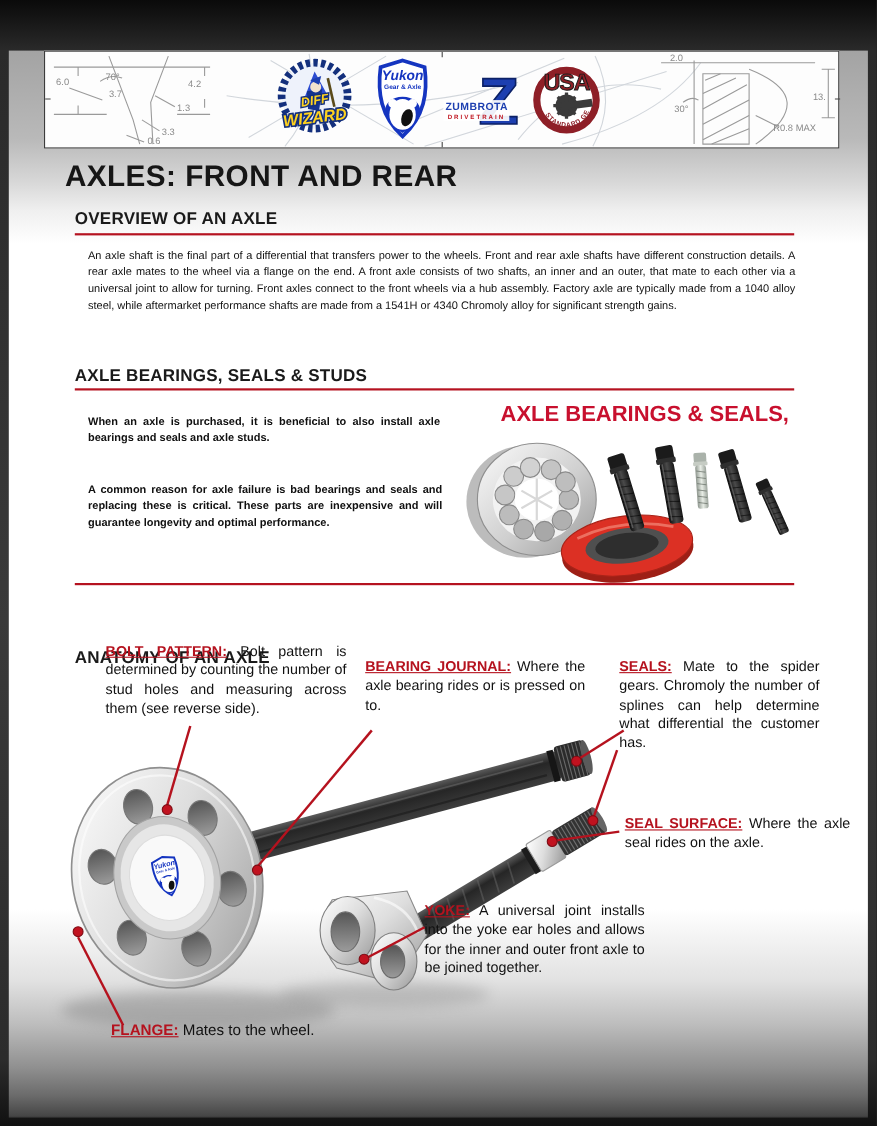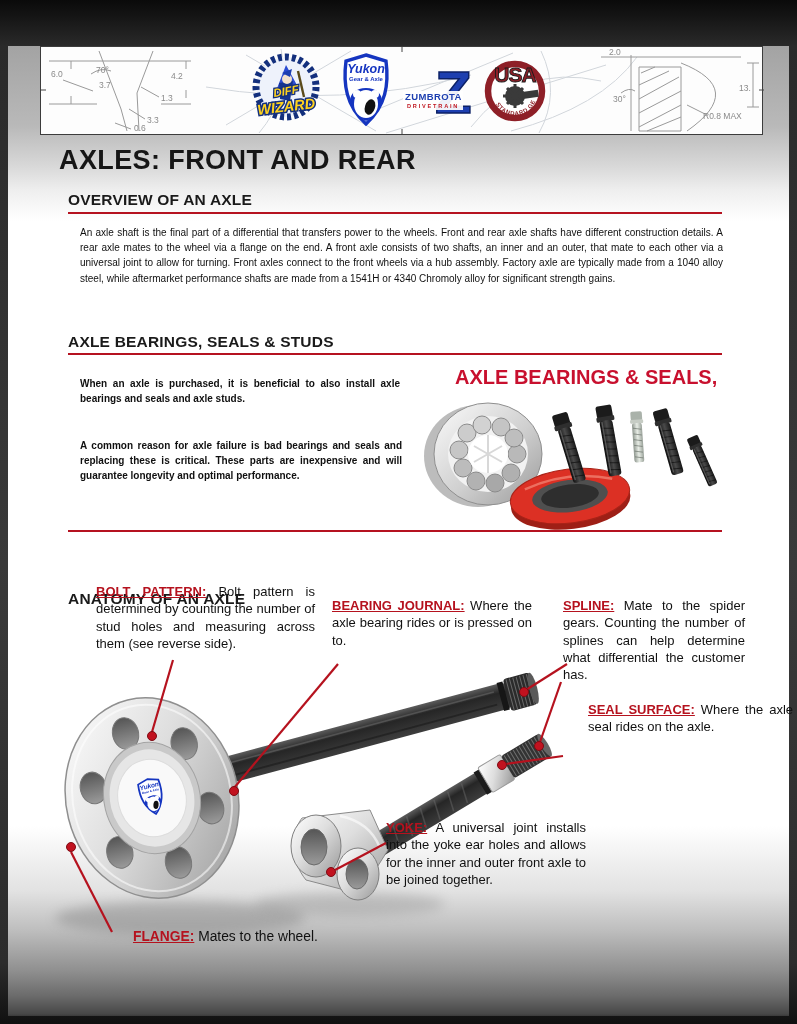--- a/index.html
+++ b/index.html
@@ -15,21 +15,21 @@
   .banner svg{position:absolute;left:0;top:0;}
   
   .page-title{position:absolute;left:51px;top:99px;font-size:27px;font-weight:bold;letter-spacing:.4px;color:#161616;}
   .sec-head{position:absolute;font-size:15.5px;font-weight:bold;letter-spacing:.2px;color:#1a1a1a;}
   .rule{position:absolute;left:60px;width:654px;height:2px;background:#b51220;}
   .para{position:absolute;font-size:10px;line-height:1.52;color:#101010;text-align:justify;}
   .bold-para{font-weight:bold;}
   .red-label{position:absolute;color:#c8102e;font-size:20px;font-weight:bold;line-height:1.55;}
   .callout{position:absolute;font-size:13px;line-height:1.33;color:#111;text-align:justify;}
   .callout .term{color:#b5121e;font-weight:bold;text-decoration:underline;}
-  .co-flange{white-space:nowrap;font-size:13.8px;margin-left:32px;}
+  .co-flange{white-space:nowrap;font-size:13.8px;}
   .figure{position:absolute;left:32px;top:514px;width:720px;height:400px;}
   .prod{position:absolute;left:412px;top:346px;width:345px;height:145px;}
 </style>
 </head>
 <body>
 
 <div class="stage">
   <div class="doc">
 
     <div class="banner">
@@ -330,24 +330,24 @@
 
     <div class="callout" style="left:88px;top:537px;width:219px;">
       <span class="term">BOLT PATTERN:</span>
       <span>Bolt pattern is determined by counting the number of stud holes and measuring across them (see reverse side).</span>
     </div>
     <div class="callout" style="left:324px;top:551px;width:200px;">
       <span class="term">BEARING JOURNAL:</span>
       <span>Where the axle bearing rides or is pressed on to.</span>
     </div>
     <div class="callout" style="left:555px;top:551px;width:182px;">
-      <span class="term">SPLINE:</span>
-      <span>Mate to the spider gears. Counting the number of splines can help determine what differential the customer has.</span>
-    </div>
-    <div class="callout" style="left:560px;top:655px;width:205px;margin-left:20px;">
+      <span class="term">SEALS:</span>
+      <span>Mate to the spider gears. Chromoly the number of splines can help determine what differential the customer has.</span>
+    </div>
+    <div class="callout" style="left:560px;top:694px;width:205px;">
       <span class="term">SEAL SURFACE:</span>
       <span>Where the axle seal rides on the axle.</span>
     </div>
     <div class="callout" style="left:378px;top:773px;width:200px;">
       <span class="term">YOKE:</span>
       <span>A universal joint installs into the yoke ear holes and allows for the inner and outer front axle to be joined together.</span>
     </div>
     <div class="callout co-flange" style="left:93px;top:882px;">
       <span class="term">FLANGE:</span>
       <span>Mates to the wheel.</span>

